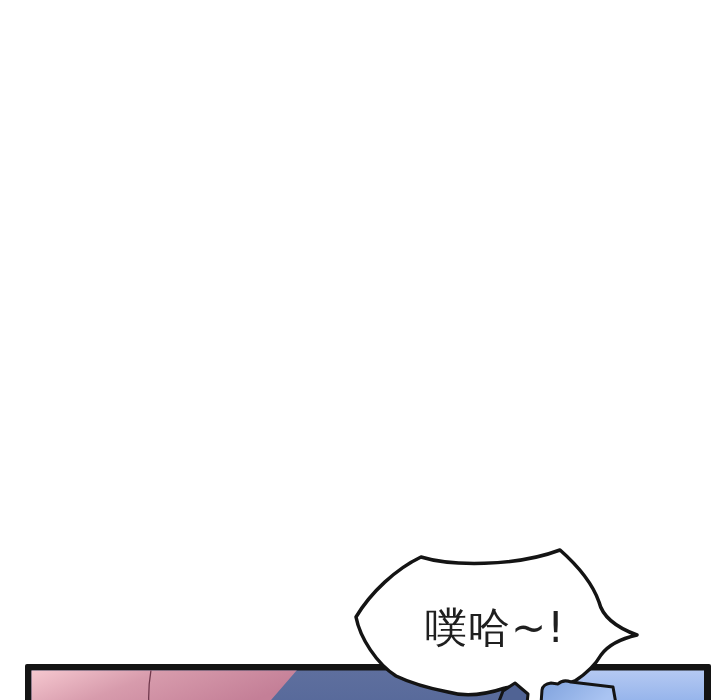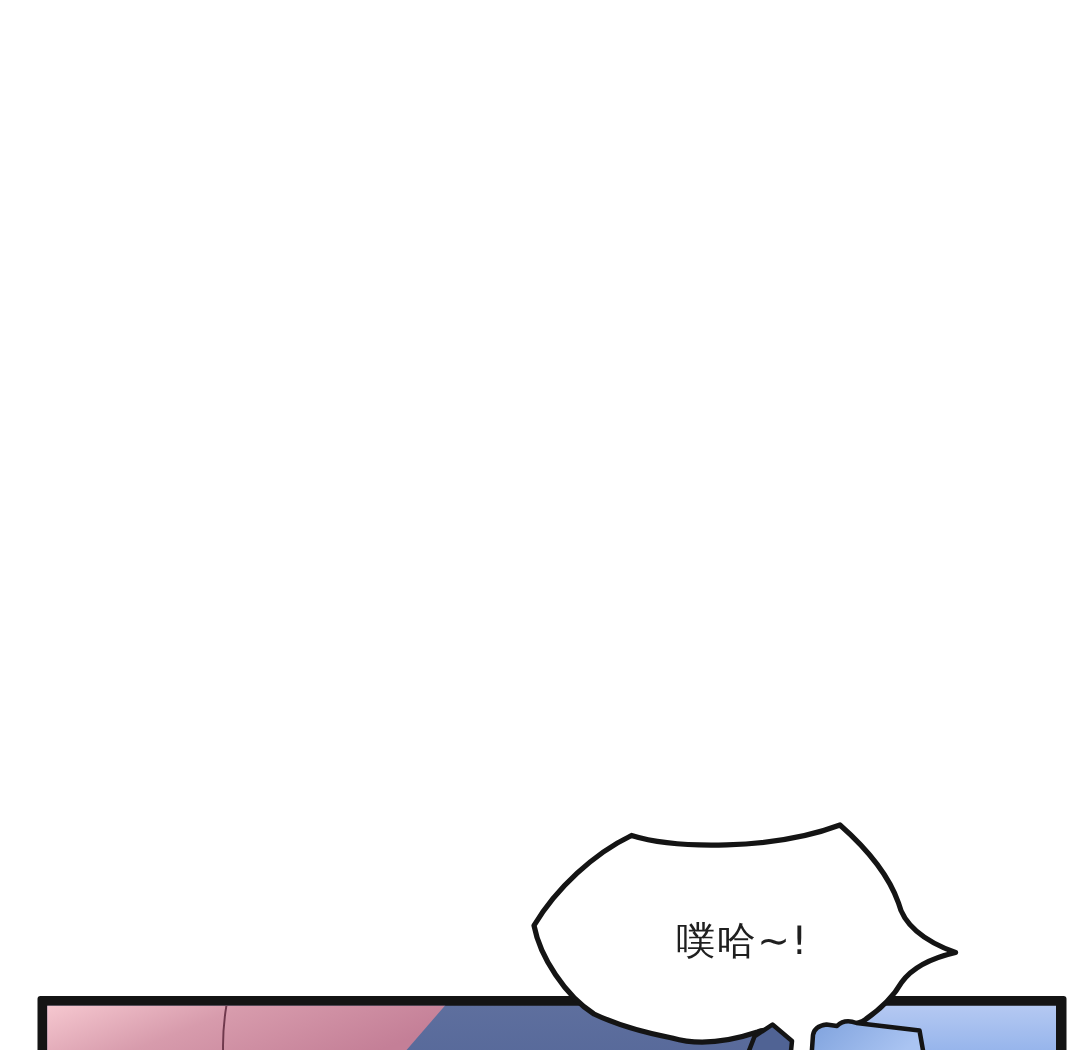--- a/index.html
+++ b/index.html
@@ -25,21 +25,21 @@
     stroke: #141414;
     stroke-linejoin: round;
     stroke-linecap: round;
   }
   .bubble-text {
     position: absolute;
     left: 375px;
     top: 610px;
     width: 240px;
     text-align: center;
-    font-size: 26px;
+    font-size: 42px;
     line-height: 36px;
     letter-spacing: 1px;
     color: #1f1f1f;
     user-select: none;
     white-space: nowrap;
   }
 </style>
 </head>
 <body>
 

